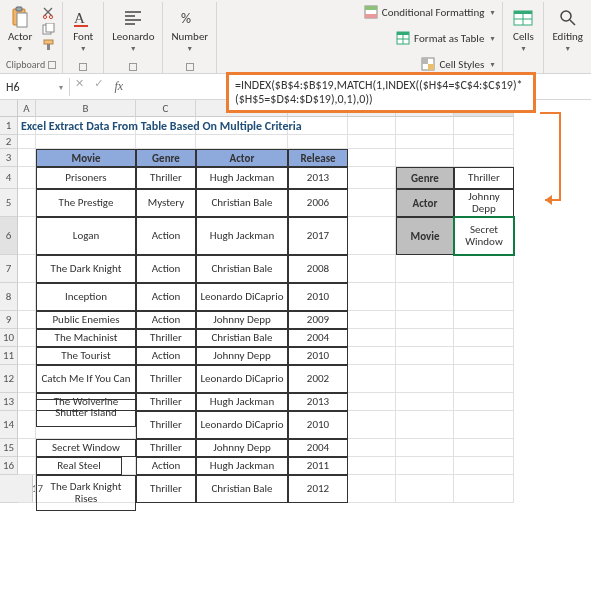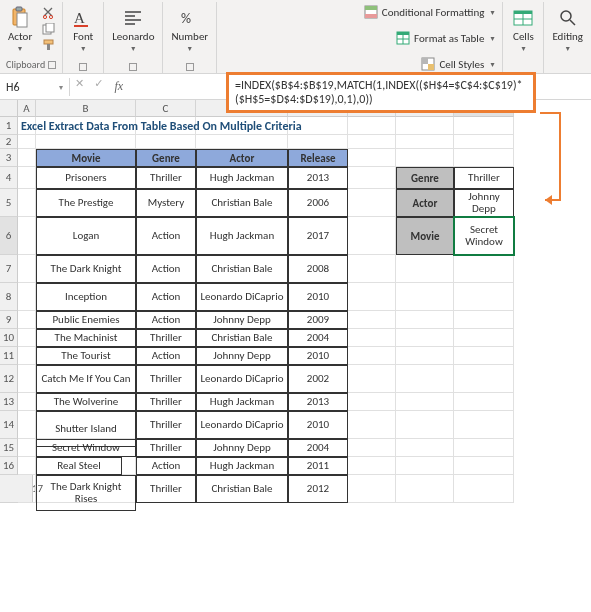--- a/index.html
+++ b/index.html
@@ -514,21 +514,21 @@
       <div class="cell tbl-border tbl-body" style="left: 178px; top: 230px; width: 92px; height: 18px; z-index: 1;">Johnny Depp</div>
       <div class="cell tbl-border tbl-body" style="left: 270px; top: 230px; width: 60px; height: 18px; z-index: 1;">2010</div>
       <div class="cell tbl-border tbl-body" style="left: 18px; top: 248px; width: 100px; height: 28px; z-index: 1;">Catch Me If You Can</div>
       <div class="cell tbl-border tbl-body" style="left: 118px; top: 248px; width: 60px; height: 28px; z-index: 1;">Thriller</div>
       <div class="cell tbl-border tbl-body" style="left: 178px; top: 248px; width: 92px; height: 28px; z-index: 1;">Leonardo DiCaprio</div>
       <div class="cell tbl-border tbl-body" style="left: 270px; top: 248px; width: 60px; height: 28px; z-index: 1;">2002</div>
       <div class="cell tbl-border tbl-body" style="left: 18px; top: 276px; width: 100px; height: 18px; z-index: 1;">The Wolverine</div>
       <div class="cell tbl-border tbl-body" style="left: 118px; top: 276px; width: 60px; height: 18px; z-index: 1;">Thriller</div>
       <div class="cell tbl-border tbl-body" style="left: 178px; top: 276px; width: 92px; height: 18px; z-index: 1;">Hugh Jackman</div>
       <div class="cell tbl-border tbl-body" style="left: 270px; top: 276px; width: 60px; height: 18px; z-index: 1;">2013</div>
-      <div class="cell tbl-border tbl-body" style="left: 18px; top: 294px; width: 100px; height: 36px; z-index: 1;">Shutter Island</div>
+      <div class="cell tbl-border tbl-body" style="left: 18px; top: 282px; width: 100px; height: 28px; z-index: 1;">Shutter Island</div>
       <div class="cell tbl-border tbl-body" style="left: 118px; top: 294px; width: 60px; height: 28px; z-index: 1;">Thriller</div>
       <div class="cell tbl-border tbl-body" style="left: 178px; top: 294px; width: 92px; height: 28px; z-index: 1;">Leonardo DiCaprio</div>
       <div class="cell tbl-border tbl-body" style="left: 270px; top: 294px; width: 60px; height: 28px; z-index: 1;">2010</div>
       <div class="cell tbl-border tbl-body" style="left: 18px; top: 322px; width: 100px; height: 18px; z-index: 1;">Secret Window</div>
       <div class="cell tbl-border tbl-body" style="left: 118px; top: 322px; width: 60px; height: 18px; z-index: 1;">Thriller</div>
       <div class="cell tbl-border tbl-body" style="left: 178px; top: 322px; width: 92px; height: 18px; z-index: 1;">Johnny Depp</div>
       <div class="cell tbl-border tbl-body" style="left: 270px; top: 322px; width: 60px; height: 18px; z-index: 1;">2004</div>
       <div class="cell tbl-border tbl-body" style="left: 18px; top: 340px; width: 86px; height: 18px; z-index: 1;">Real Steel</div>
       <div class="cell tbl-border tbl-body" style="left: 118px; top: 340px; width: 60px; height: 18px; z-index: 1;">Action</div>
       <div class="cell tbl-border tbl-body" style="left: 178px; top: 340px; width: 92px; height: 18px; z-index: 1;">Hugh Jackman</div>

